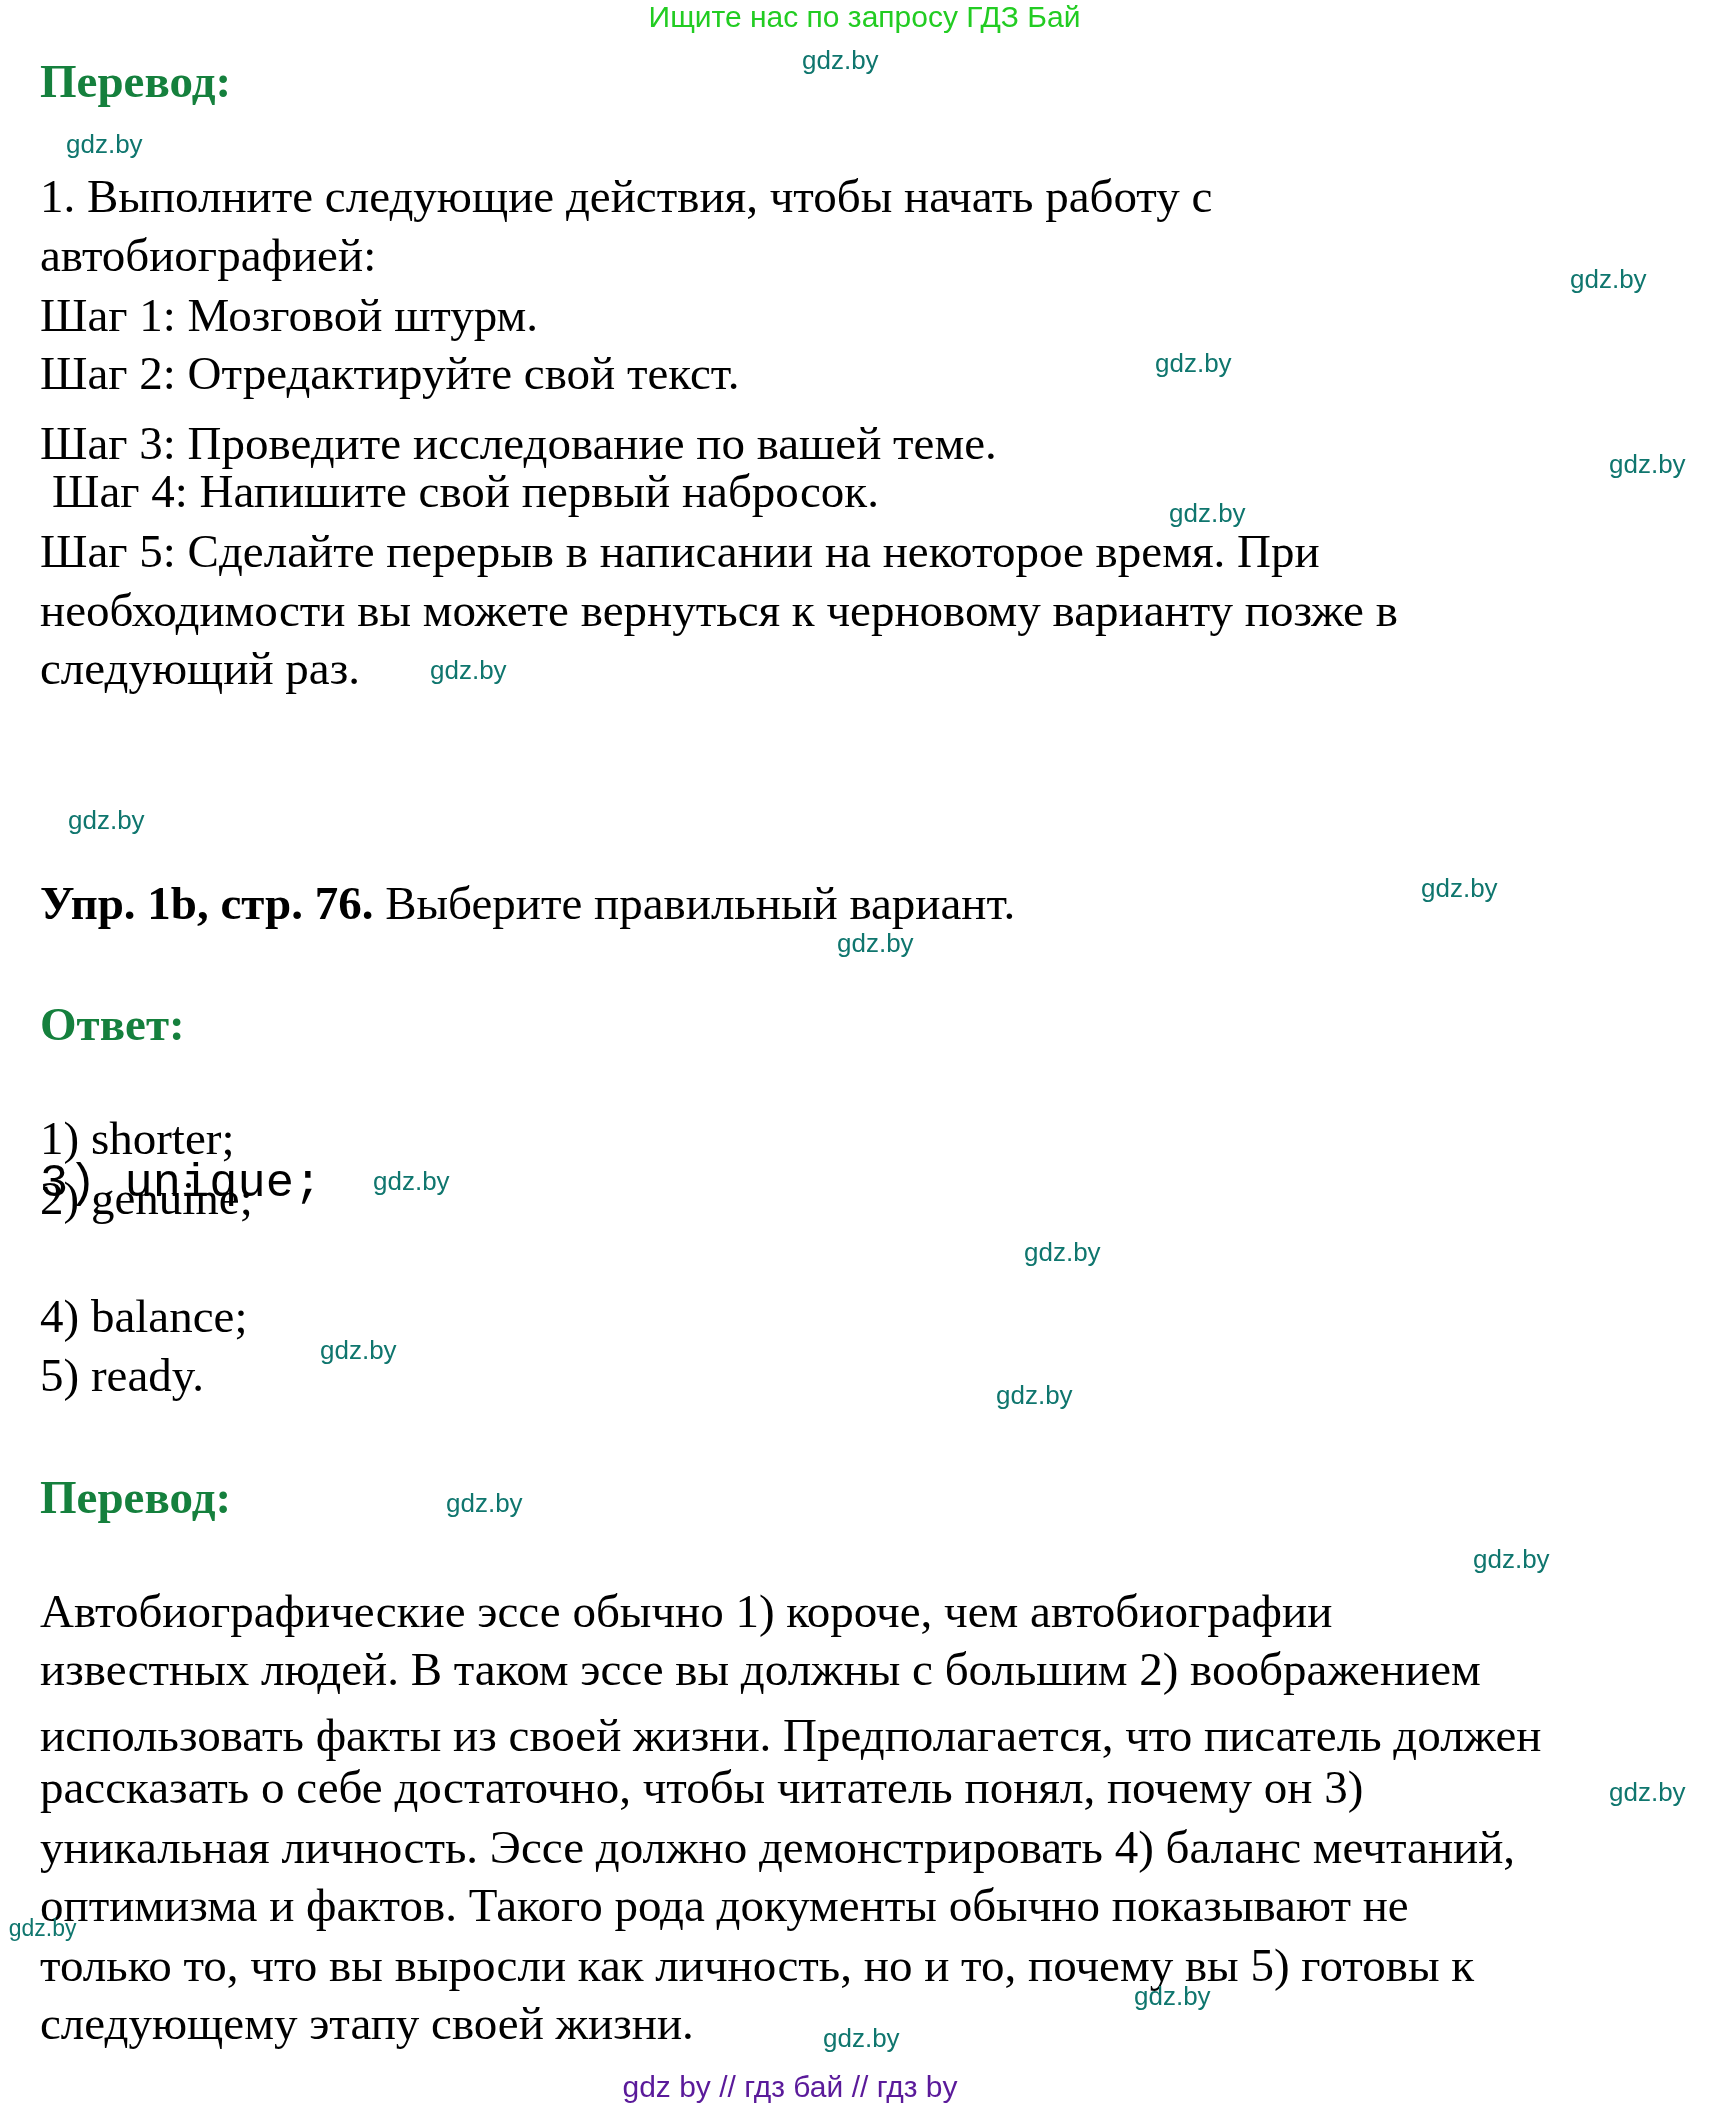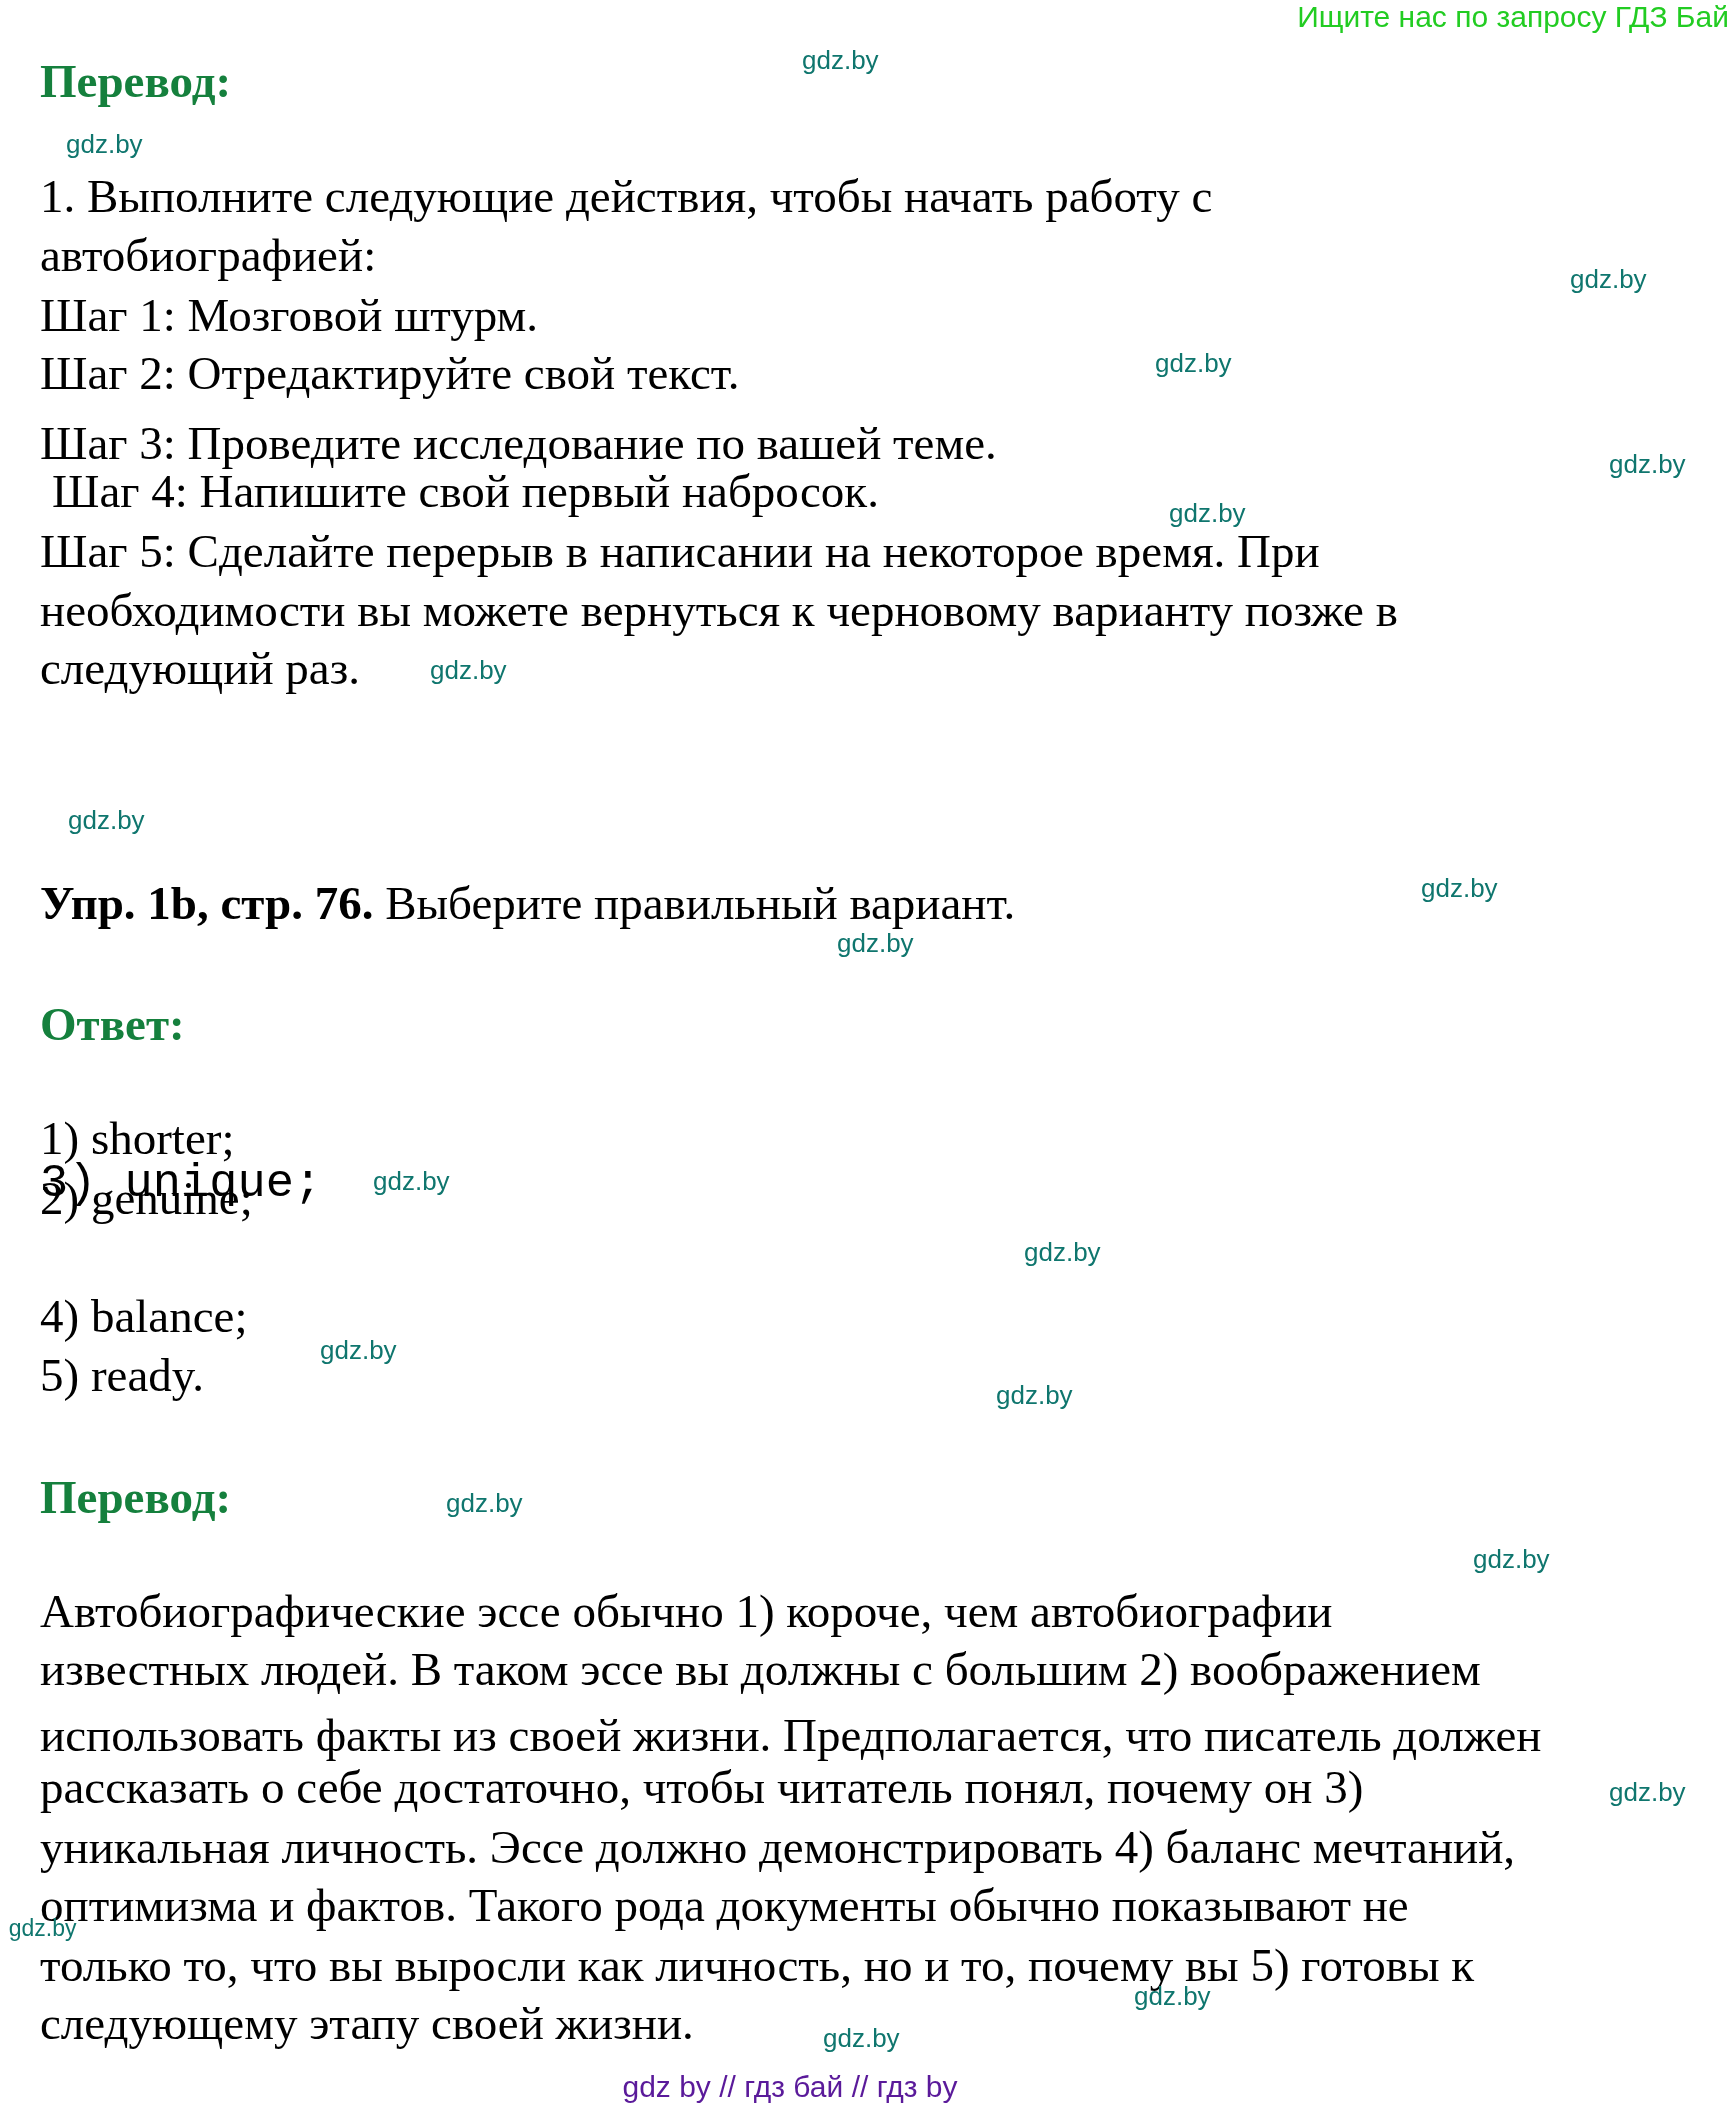--- a/index.html
+++ b/index.html
@@ -1,18 +1,18 @@
 <!DOCTYPE html>
 <html style="font-size:14px"><head>
 <meta charset="utf-8">
 <style>
   html, body { margin: 0; padding: 0; background: #ffffff; }
   body { width: 1729px; height: 2107px; position: relative; overflow: hidden; }
   .abs { position: absolute; white-space: nowrap; }
-  .banner { font-family: "Liberation Sans", sans-serif; font-size: 30px; color: #22cc22; left: 0; width: 1729px; text-align: right; top: 0px; }
+  .banner { font-family: "Liberation Sans", sans-serif; font-size: 30px; color: #22cc22; left: 0; width: 1729px; text-align: center; top: 0px; }
   .footer { font-family: "Liberation Sans", sans-serif; font-size: 30px; color: #5a1a9a; left: 0; width: 1580px; text-align: center; top: 2070px; }
   .wm { font-family: "Liberation Sans", sans-serif; font-size: 26px; color: #0f766e; }
   .serif { font-family: "Liberation Serif", serif; font-size: 47px; color: #000000; left: 40px; line-height: 1; }
   .bold { font-weight: bold; }
   .heading { font-family: "Liberation Serif", serif; font-size: 47px; font-weight: bold; color: #15803d; left: 40px; }
 </style>
 </head>
 <body>
 
 <div class="abs banner">Ищите нас по запросу ГДЗ Бай</div>

